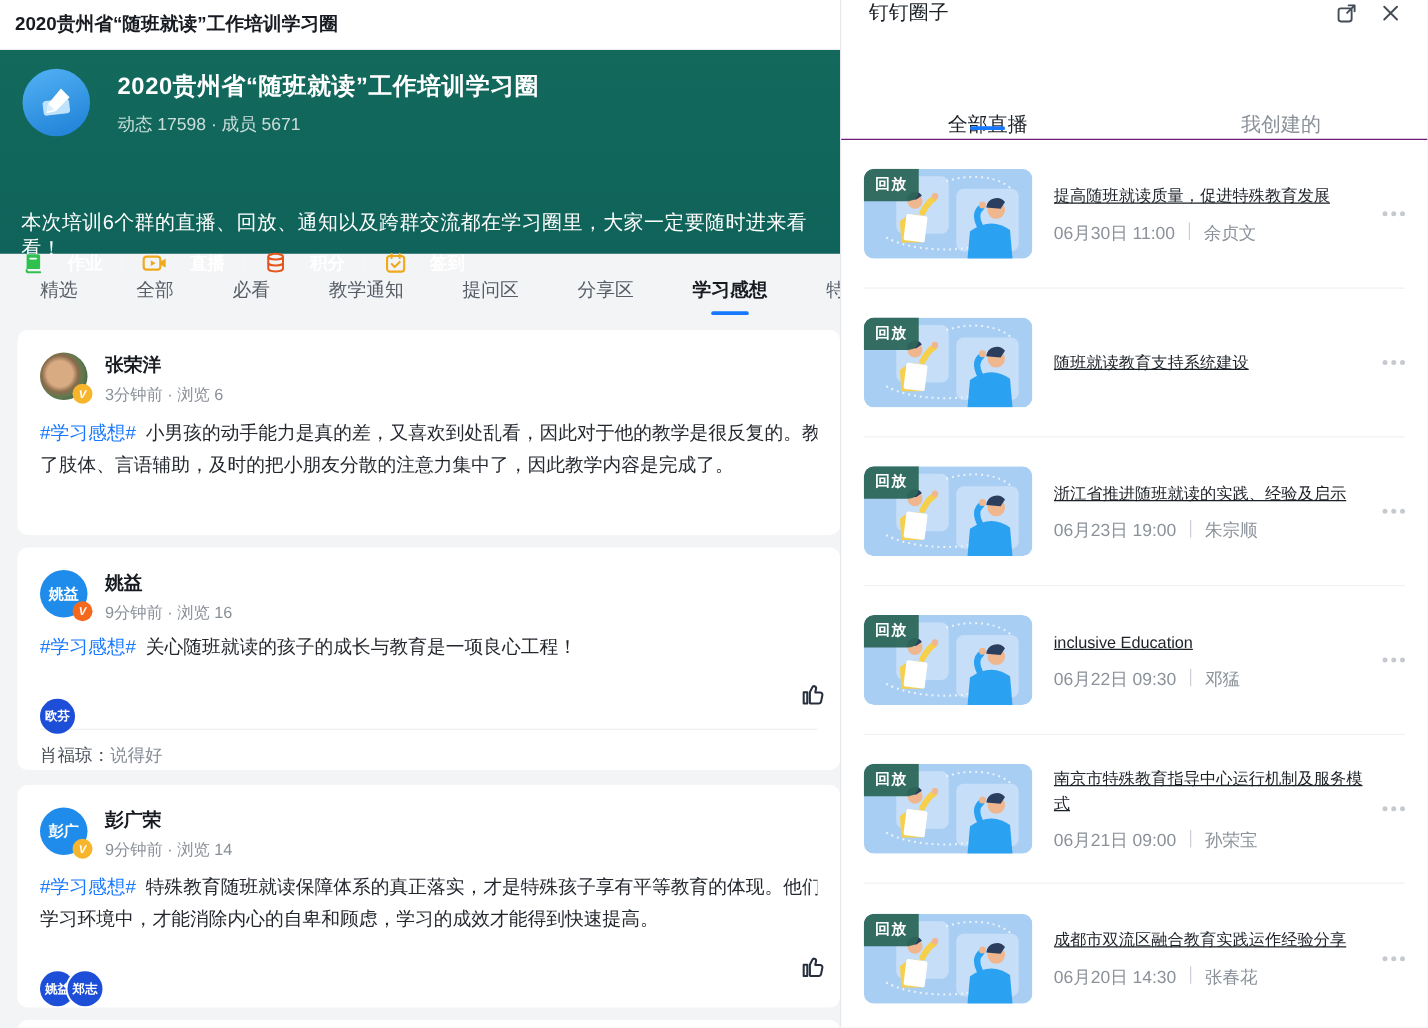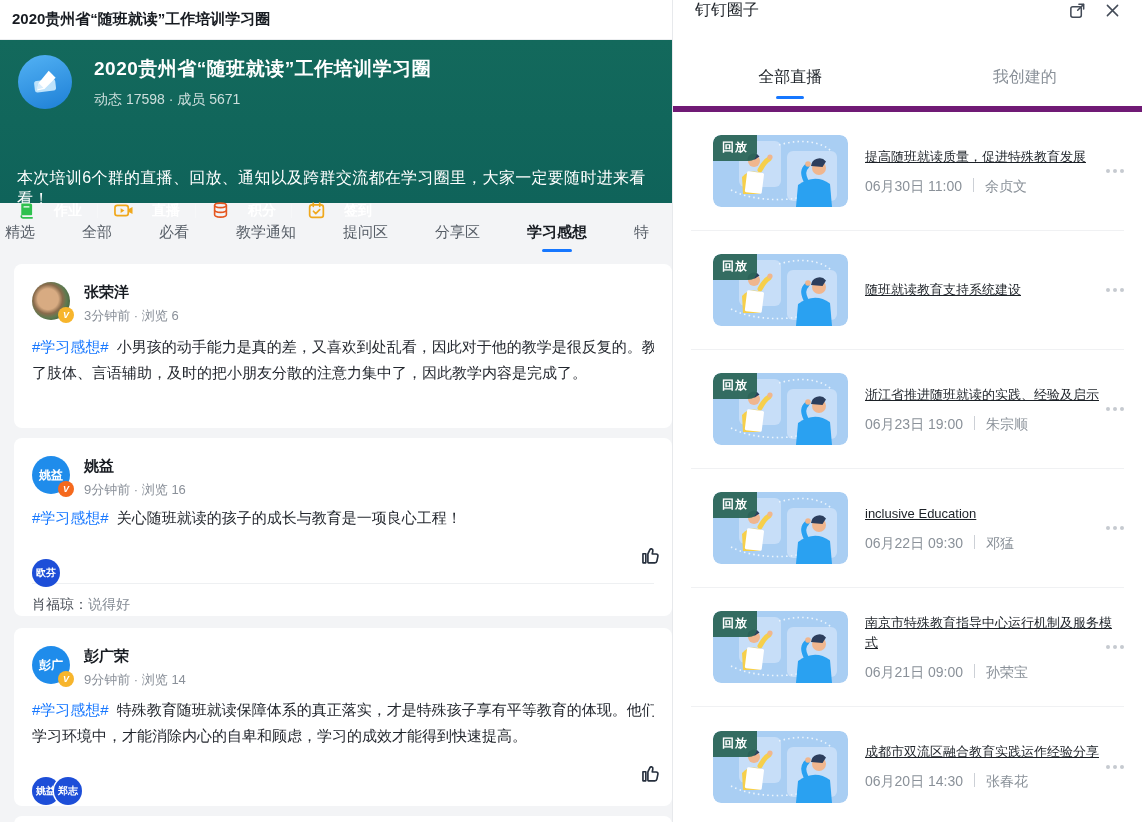--- a/index.html
+++ b/index.html
@@ -17,21 +17,21 @@
   .circle-avatar { width:54px; height:54px; border-radius:50%; background:linear-gradient(160deg,#53b2f4,#1d7fd6); display:flex; align-items:center; justify-content:center; flex:none; }
   .banner-texts { margin-left:22px; }
   .banner-title { font-size:19px; font-weight:bold; letter-spacing:.5px; }
   .banner-stats { margin-top:9px; font-size:14px; color:rgba(255,255,255,.78); }
   .banner-desc { position:absolute; left:17px; top:128px; font-size:16px; letter-spacing:.3px; }
   .banner-actions { position:absolute; left:17px; top:161px; display:flex; align-items:center; }
   .action-item { display:flex; align-items:center; gap:18px; cursor:pointer; }
   .action-label { font-size:14px; font-weight:bold; color:#fff; }
   .action-sep { width:1px; height:14px; background:rgba(255,255,255,.28); margin:0 15px; }
 
-  .tabbar { position:absolute; left:0; top:203px; width:100%; height:58px; display:flex; align-items:center; padding:0 5px; gap:47px; }
+  .tabbar { position:absolute; left:0; top:203px; width:100%; height:58px; display:flex; align-items:center; padding:0 32px; gap:47px; }
   .tab { font-size:15px; color:#565d66; white-space:nowrap; position:relative; cursor:pointer; }
   .tab.active { color:#171b21; font-weight:bold; }
   .tab.active::after { content:""; position:absolute; left:50%; transform:translateX(-50%); bottom:-10px; width:30px; height:3px; border-radius:2px; background:#1677ff; }
 
   .card { position:absolute; left:14px; width:658px; background:#fff; border-radius:8px; padding:18px 18px 0; }
   .post-head { display:flex; }
   .post-avatar-wrap { position:relative; width:38px; height:38px; flex:none; }
   .post-avatar { width:38px; height:38px; border-radius:50%; overflow:hidden; display:flex; align-items:center; justify-content:center; }
   .avatar-photo { background:radial-gradient(circle at 42% 45%, #d8ab82 0 34%, #8a6b4c 48%, #5d7a50 62%, #46603e 78%, #343c41 100%); }
   .avatar-blue { background:#1f8ceb; color:#fff; font-size:12px; font-weight:bold; letter-spacing:0; }
@@ -51,29 +51,29 @@
   .comment-block { border-top:1px solid #eef0f2; margin-top:14px; padding:12px 0 14px; font-size:14px; }
   .comment-author { color:#4a5059; }
   .comment-text { color:#868d96; }
 
   
   .panel { position:absolute; left:672px; top:0; width:470px; height:822px; background:#fff; border-left:1px solid #e7e9ec; }
   .panel-header { height:48px; display:flex; align-items:flex-start; padding:0 20px 0 22px; }
   .panel-title { font-size:16px; color:#1c2127; font-weight:500; }
   .panel-header-icons { margin-left:auto; display:flex; align-items:center; gap:15px; }
   .icon-btn { width:20px; height:20px; cursor:pointer; display:flex; align-items:center; justify-content:center; }
-  .panel-tabs { height:64px; display:flex; border-bottom:6px solid #701a75; }
+  .panel-tabs { height:64px; display:flex; border-bottom:1px solid #701a75;align-items:flex-end; }
   .panel-tab { flex:1; display:flex; align-items:center; justify-content:center; font-size:16px; color:#8a9199; position:relative; cursor:pointer; }
   .panel-tab.active { color:#1c2127; font-weight:500; }
   .panel-tab.active::after { content:""; position:absolute; left:50%; transform:translateX(-50%); bottom:7px; width:28px; height:3px; border-radius:2px; background:#1677ff; }
 
   .live-list { position:absolute; top:112px; left:0; right:0; bottom:0; overflow:hidden; }
   .live-row { height:119px; margin:0 18px; display:flex; align-items:center; border-bottom:1px solid #f0f1f3; position:relative; cursor:pointer; }
   .live-row:last-child { border-bottom:none; }
-  .thumb { position:relative; width:135px; height:72px; flex:none; border-radius:8px; overflow:hidden;margin-left:22px; }
+  .thumb { position:relative; width:135px; height:72px; flex:none; border-radius:8px; overflow:hidden; }
   .replay-badge { position:absolute; left:0; top:0; background:rgba(44,102,88,.95); color:#fff; font-size:12px; font-weight:bold; padding:4px 9px 5px; border-radius:8px 0 8px 0; letter-spacing:1px; }
   .live-info { margin-left:17px; width:252px; }
   .live-title { font-size:13px; line-height:20px; color:#1c2127; display:-webkit-box; -webkit-line-clamp:2; -webkit-box-orient:vertical; overflow:hidden;text-decoration:underline; }
   .live-meta { margin-top:11px; font-size:14px; color:#8a9199; display:flex; white-space:nowrap; }
   .meta-sep { width:1px; height:14px; background:#ccd0d6; margin:0 11px; }
   .dots-menu { position:absolute; right:0; top:50%; transform:translateY(-50%); display:flex; gap:3px; cursor:pointer; padding:4px 0; }
   .dots-menu i { width:4px; height:4px; border-radius:50%; background:#c6cad0; }
   .hidden-defs { position:absolute; width:0; height:0; overflow:hidden; }
 </style>
 </head>

